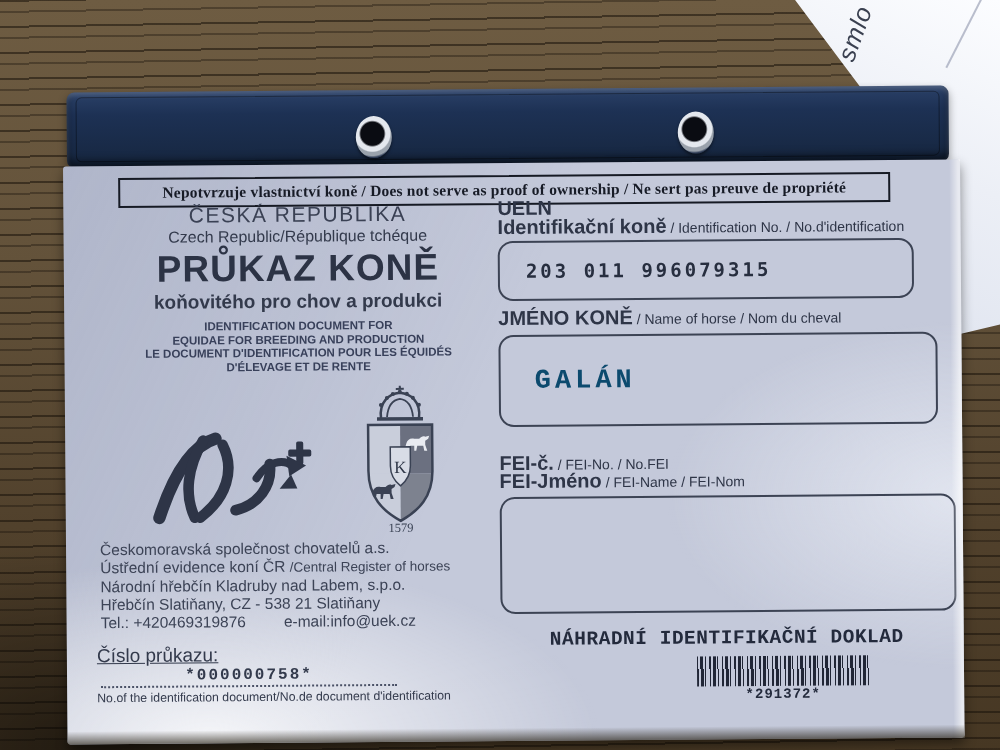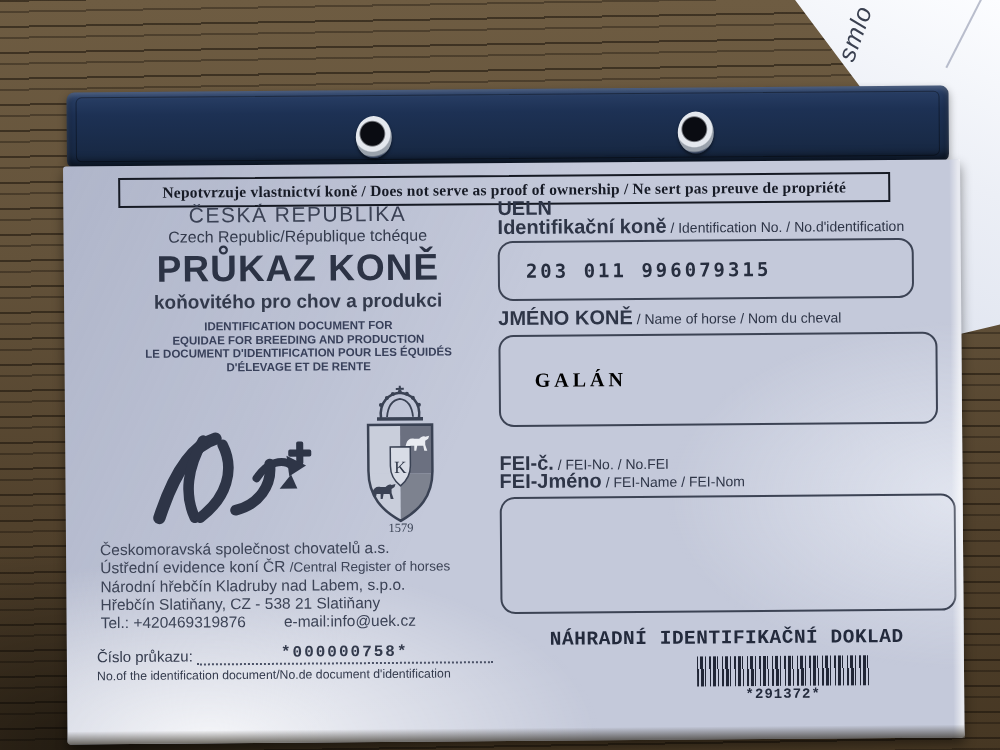--- a/index.html
+++ b/index.html
@@ -53,35 +53,35 @@
   .country{font-size:21px;letter-spacing:1.5px;color:#3a4154;}
   .country-alt{font-size:16px;margin-top:1px;}
   .title{font-size:37px;font-weight:bold;letter-spacing:1px;color:#2c3345;margin-top:2px;}
   .subtitle{font-size:19px;font-weight:bold;margin-top:1px;}
   .purpose{font-size:11.5px;font-weight:bold;line-height:13.5px;margin-top:7px;color:#38405a;}
   .logos-row{display:flex;justify-content:center;align-items:flex-end;gap:16px;margin-top:8px;height:152px;}
   .issuer{font-size:15.5px;line-height:18px;text-align:left;margin:6px 0 0 12px;color:#3c4356;}
   .issuer .en{font-size:13.5px;}
   .tel-row{display:flex;gap:38px;}
   .docnum{position:relative;text-align:left;margin:13px 0 0 8px;}
-  .docnum-label{font-size:15px;}
+  .docnum-label{font-size:19px;text-decoration:underline;}
   .dots{display:inline-block;width:296px;border-bottom:2px dotted #4a5166;text-align:center;
     margin-left:4px;vertical-align:bottom;}
   .docnum-value{font-family:"Liberation Mono",monospace;font-size:16px;font-weight:bold;
     letter-spacing:2px;position:relative;top:-1px;}
   .docnum-sub{font-size:12.3px;margin-top:3px;}
   
   .right-col{position:absolute;left:434px;top:37px;width:452px;text-align:left;color:#2e3547;}
   .lbl{font-size:14px;line-height:16.5px;}
   .lbl b{font-size:20px;}
   .field-box{border:2px solid #3c4354;border-radius:15px;background:transparent;display:flex;align-items:center;}
   .box-id{width:386px;height:56px;margin-top:4px;padding-left:26px;}
   .id-value{font-family:"DejaVu Sans Mono",monospace;font-size:19px;font-weight:600;letter-spacing:3px;color:#272e3f;}
   .box-name{width:401px;height:88px;margin-top:6px;padding-left:34px;}
-  .name-value{font-family:Liberation Serif, serif;font-size:20px;font-weight:bold;letter-spacing:4px;color:#000000;}
+  .name-value{font-family:Liberation Mono, monospace;font-size:27px;font-weight:bold;letter-spacing:4px;color:#0c4a6e;}
   .fei-labels{margin-top:28px;}
   .box-fei{width:422px;height:113px;margin-top:5px;padding-left:30px;}
   .replacement{margin-top:15px;text-align:center;font-family:"Liberation Mono",monospace;
     font-weight:bold;font-size:19.5px;letter-spacing:0.5px;color:#232a3c;white-space:nowrap;}
   .barcode-wrap{margin-top:7px;margin-left:196px;width:172px;text-align:center;}
   .barcode{width:172px;height:30px;
     background:repeating-linear-gradient(90deg,#212636 0 1.5px,transparent 1.5px 3.5px,#212636 3.5px 6.5px,transparent 6.5px 8px,#212636 8px 9px,transparent 9px 12.5px);}
   .barcode-label{font-family:"Liberation Mono",monospace;font-size:14px;font-weight:bold;color:#232a3c;margin-top:0px;letter-spacing:1px;}
 </style>
 </head>

